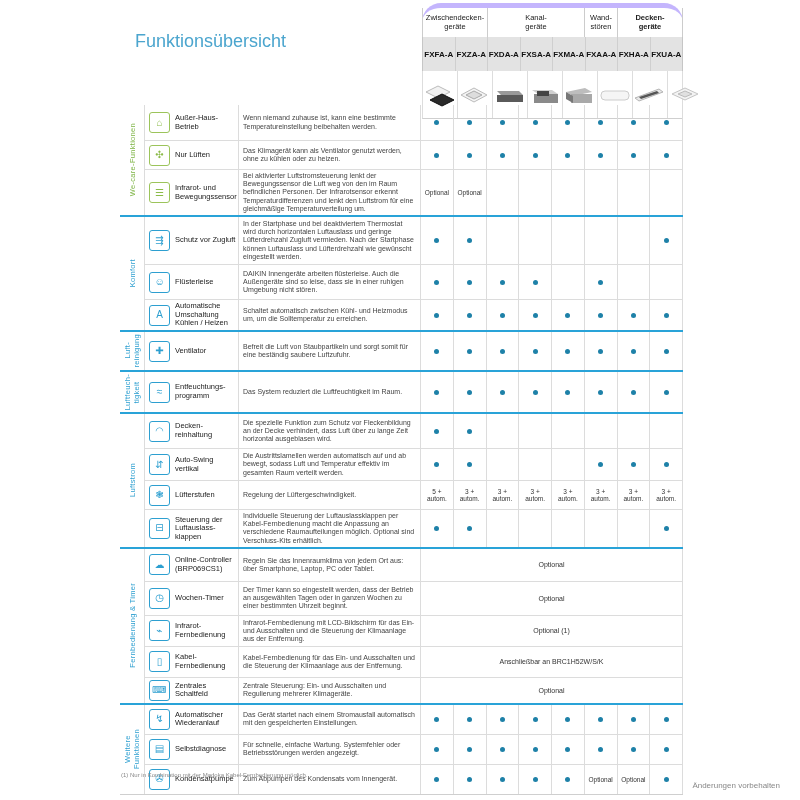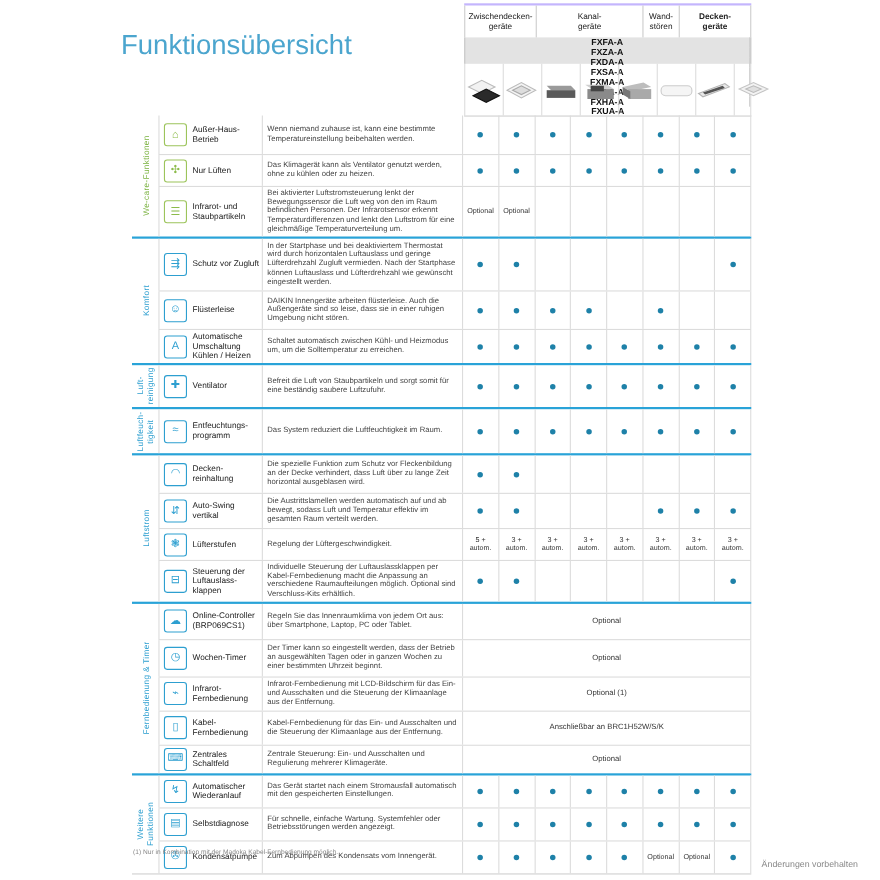--- a/index.html
+++ b/index.html
@@ -1,25 +1,25 @@
 <!DOCTYPE html>
 <html><head>
 <meta charset="utf-8">
 <style>
   html,body{margin:0;padding:0;background:#fff;}
   .page{position:relative;width:800px;height:800px;background:#fff;overflow:hidden;
         font-family:"Liberation Sans","DejaVu Sans",sans-serif;color:#333;}
-  .title{position:absolute;left:110px;top:30px;font-size:25px;line-height:23px;color:#4BA5CE;}
+  .title{position:absolute;left:135px;top:30px;font-size:18px;line-height:23px;color:#4BA5CE;}
   
-  .hdr{position:absolute;left:422px;top:3px;width:261px;border-top:2px solid #c4b5fd;}
+  .hdr{position:absolute;left:422px;top:3px;width:261px;border-top:5px solid #c4b5fd;border-radius:19px;}
   .hgroups{display:flex;height:29px;border-left:1px solid #ccc;border-right:1px solid #ccc;}
   .hgroup{display:flex;align-items:center;justify-content:center;text-align:center;
           font-size:7.5px;line-height:8.5px;color:#222;white-space:pre-line;border-right:1px solid #ccc;}
   .hgroup:last-child{border-right:none;font-weight:bold;}
-  .hmodels{display:flex;height:24px;background:#e3e3e3;border-left:1px solid #c6c6c6;border-right:1px solid #c6c6c6;flex-direction:column;}
+  .hmodels{display:flex;height:34px;background:#e3e3e3;border-left:1px solid #c6c6c6;border-right:1px solid #c6c6c6;}
   .hmodel{flex:1;display:flex;align-items:center;justify-content:center;font-size:8px;font-weight:bold;color:#111;
           border-right:1px solid #cfcfcf;}
   .hmodel:last-child{border-right:none;}
   .hproducts{display:flex;height:47px;border-left:1px solid #ddd;border-right:1px solid #ddd;border-bottom:1px solid #cfcfcf;}
   .hproduct{flex:1;display:flex;align-items:center;justify-content:center;border-right:1px solid #ddd;}
   .hproduct:last-child{border-right:none;}
   
   .tbl{position:absolute;left:120px;top:105px;width:563px;}
   .grp{display:flex;border-top:2px solid #29A3D8;}
   .grp:first-child{border-top:none;}
@@ -186,21 +186,21 @@
               <div class="cell"><div class="dot"></div></div>
               <div class="cell"><div class="dot"></div></div>
               <div class="cell"><div class="dot"></div></div>
               <div class="cell"><div class="dot"></div></div>
               <div class="cell"><div class="dot"></div></div>
             </div>
           </div>
           <div class="frow" style="min-height: 42px;">
             <div class="fcell">
               <div class="icon">☰</div>
-              <div class="fname">Infrarot- und Staubpartikeln</div>
+              <div class="fname">Infrarot- und Bewegungssensor</div>
             </div>
             <div class="dcell">Bei aktivierter Luftstromsteuerung lenkt der Bewegungssensor die Luft weg von den im Raum befindlichen Personen. Der Infrarotsensor erkennt Temperaturdifferenzen und lenkt den Luftstrom für eine gleichmäßige Temperaturverteilung um.</div>
             <div class="cells">
               <div class="cell">Optional</div>
               <div class="cell">Optional</div>
               <div class="cell"></div>
               <div class="cell"></div>
               <div class="cell"></div>
               <div class="cell"></div>
               <div class="cell"></div>

